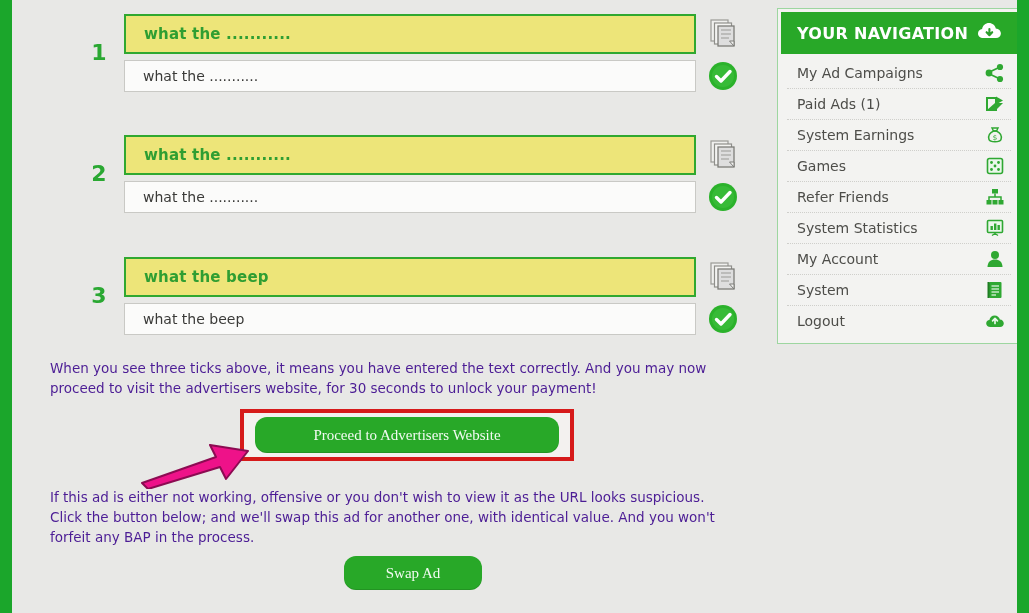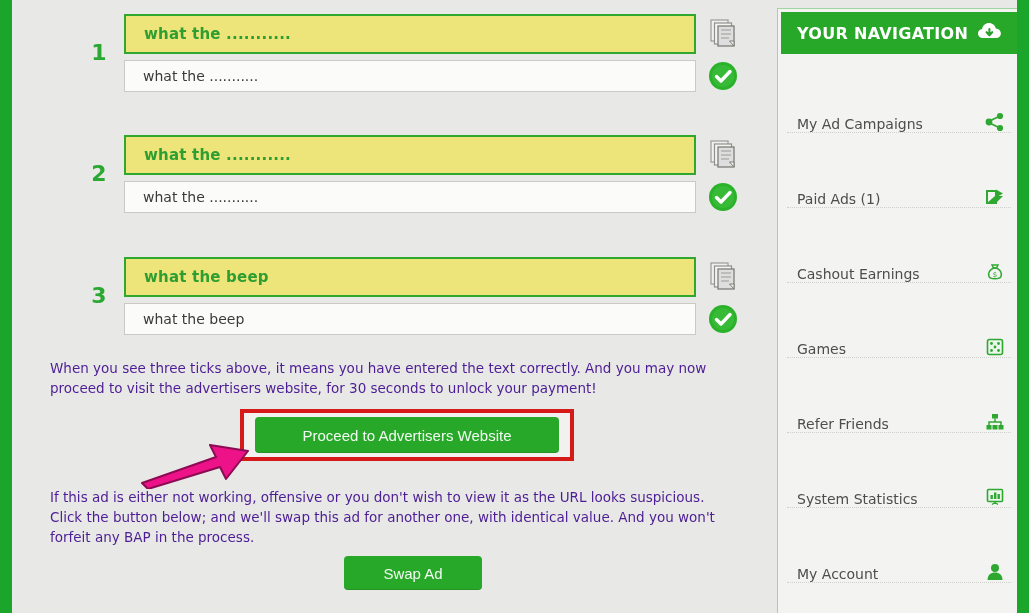--- a/index.html
+++ b/index.html
@@ -147,25 +147,25 @@
     left: 228px;
     top: 409px;
     width: 334px;
     height: 52px;
     border: 4px solid #d61a1a;
     box-sizing: border-box;
     background: #f3f1ef;
   }
   .btn {
     border: none;
-    border-radius: 4px;
+    border-radius: 12px;
     background: #28a828;
     color: #f2fbf2;
     font-size: 15px;
-    font-family: Liberation Sans, sans-serif;
+    font-family: Liberation Serif, serif;
     cursor: pointer;
     box-shadow: inset 0 -1px 0 rgba(0,0,0,0.12);
   }
   .proceed-btn {
     position: absolute;
     left: 243px;
     top: 417px;
     width: 304px;
     height: 36px;
   }
@@ -208,26 +208,25 @@
     color: #ffffff;
     font-size: 16px;
     font-weight: bold;
     letter-spacing: 0.3px;
     font-family: "DejaVu Sans", sans-serif;
   }
   .nav-list { padding: 4px 6px 4px 6px; }
   .nav-item {
     height: 30px;
     display: flex;
-    align-items: flex-end;
+    align-items: center;
     justify-content: space-between;
     border-bottom: 1px dotted #cfcfcb;
     padding: 0 6px 0 10px;
     cursor: pointer;
-    margin-top: 44px;
   }
   .nav-item:last-child { border-bottom: none; }
   .nav-label {
     color: #4d4d49;
     font-size: 14px;
     font-family: "DejaVu Sans", sans-serif;
   }
   .nav-icon { width: 20px; height: 20px; flex: 0 0 20px; }
 </style>
 </head>
@@ -359,21 +358,21 @@
         <span class="nav-icon">
           <svg viewBox="0 0 20 20" width="20" height="20">
             <path d="M2 4 H11 V16 H2 Z" fill="none" stroke="#2fa832" stroke-width="2"></path>
             <path d="M2 16 L11 16 L18 9 L10 9 Z" fill="#2fa832"></path>
             <path d="M11 2.5 L18 6.5 L11 10.5 Z" fill="#2fa832"></path>
           </svg>
         </span>
       </div>
 
       <div class="nav-item">
-        <span class="nav-label">Cashout Earnings</span>
+        <span class="nav-label">System Earnings</span>
         <span class="nav-icon">
           <svg viewBox="0 0 20 20" width="20" height="20">
             <path d="M7 3 L13 3 L11.5 6 L8.5 6 Z" fill="none" stroke="#2fa832" stroke-width="1.4"></path>
             <path d="M8.5 6 C4.5 8 3 11.5 4 14.5 C5 17.5 15 17.5 16 14.5 C17 11.5 15.5 8 11.5 6 Z" fill="none" stroke="#2fa832" stroke-width="1.5"></path>
             <text x="10" y="14.5" font-size="7" text-anchor="middle" fill="#2fa832" font-family="DejaVu Sans, sans-serif">$</text>
           </svg>
         </span>
       </div>
 
       <div class="nav-item">

